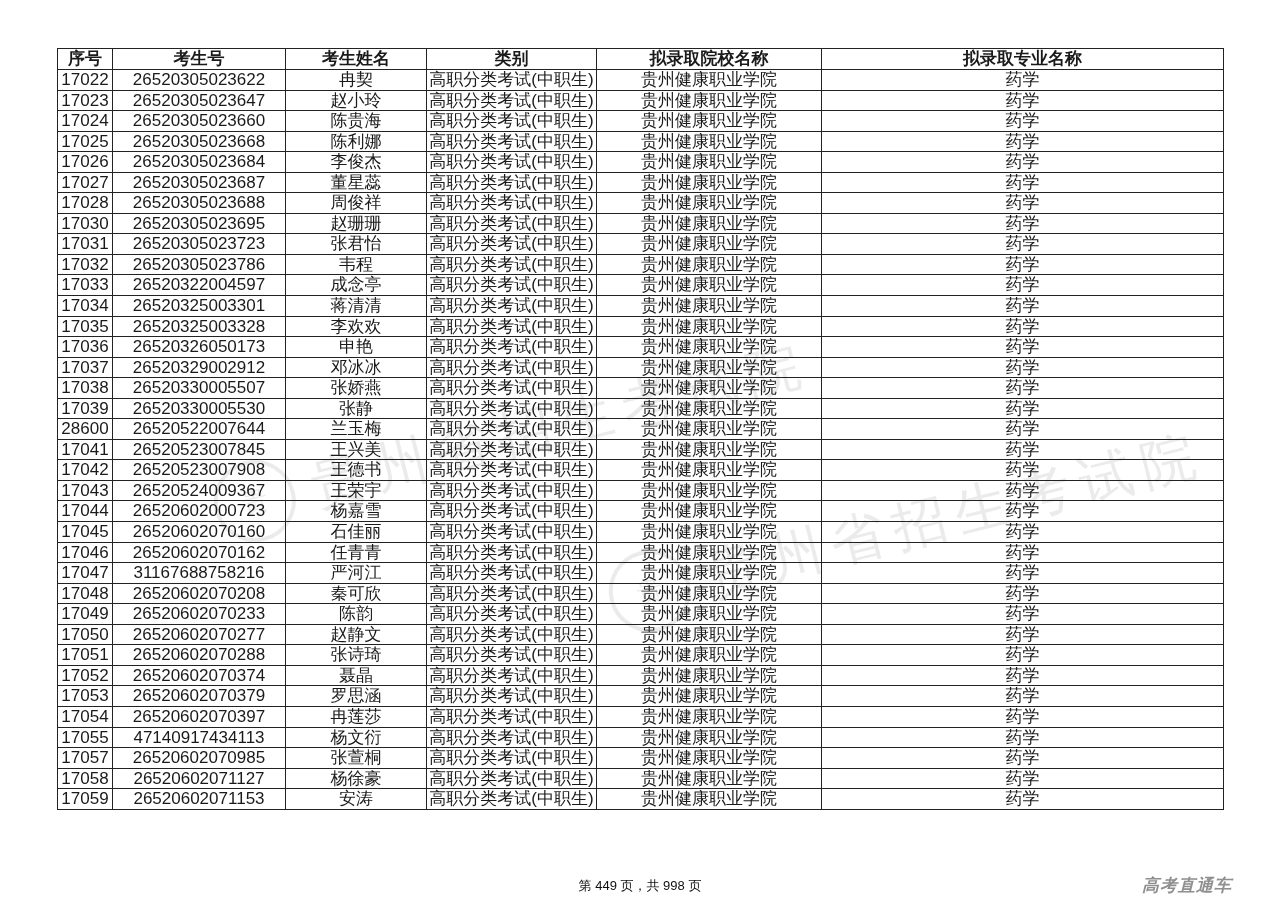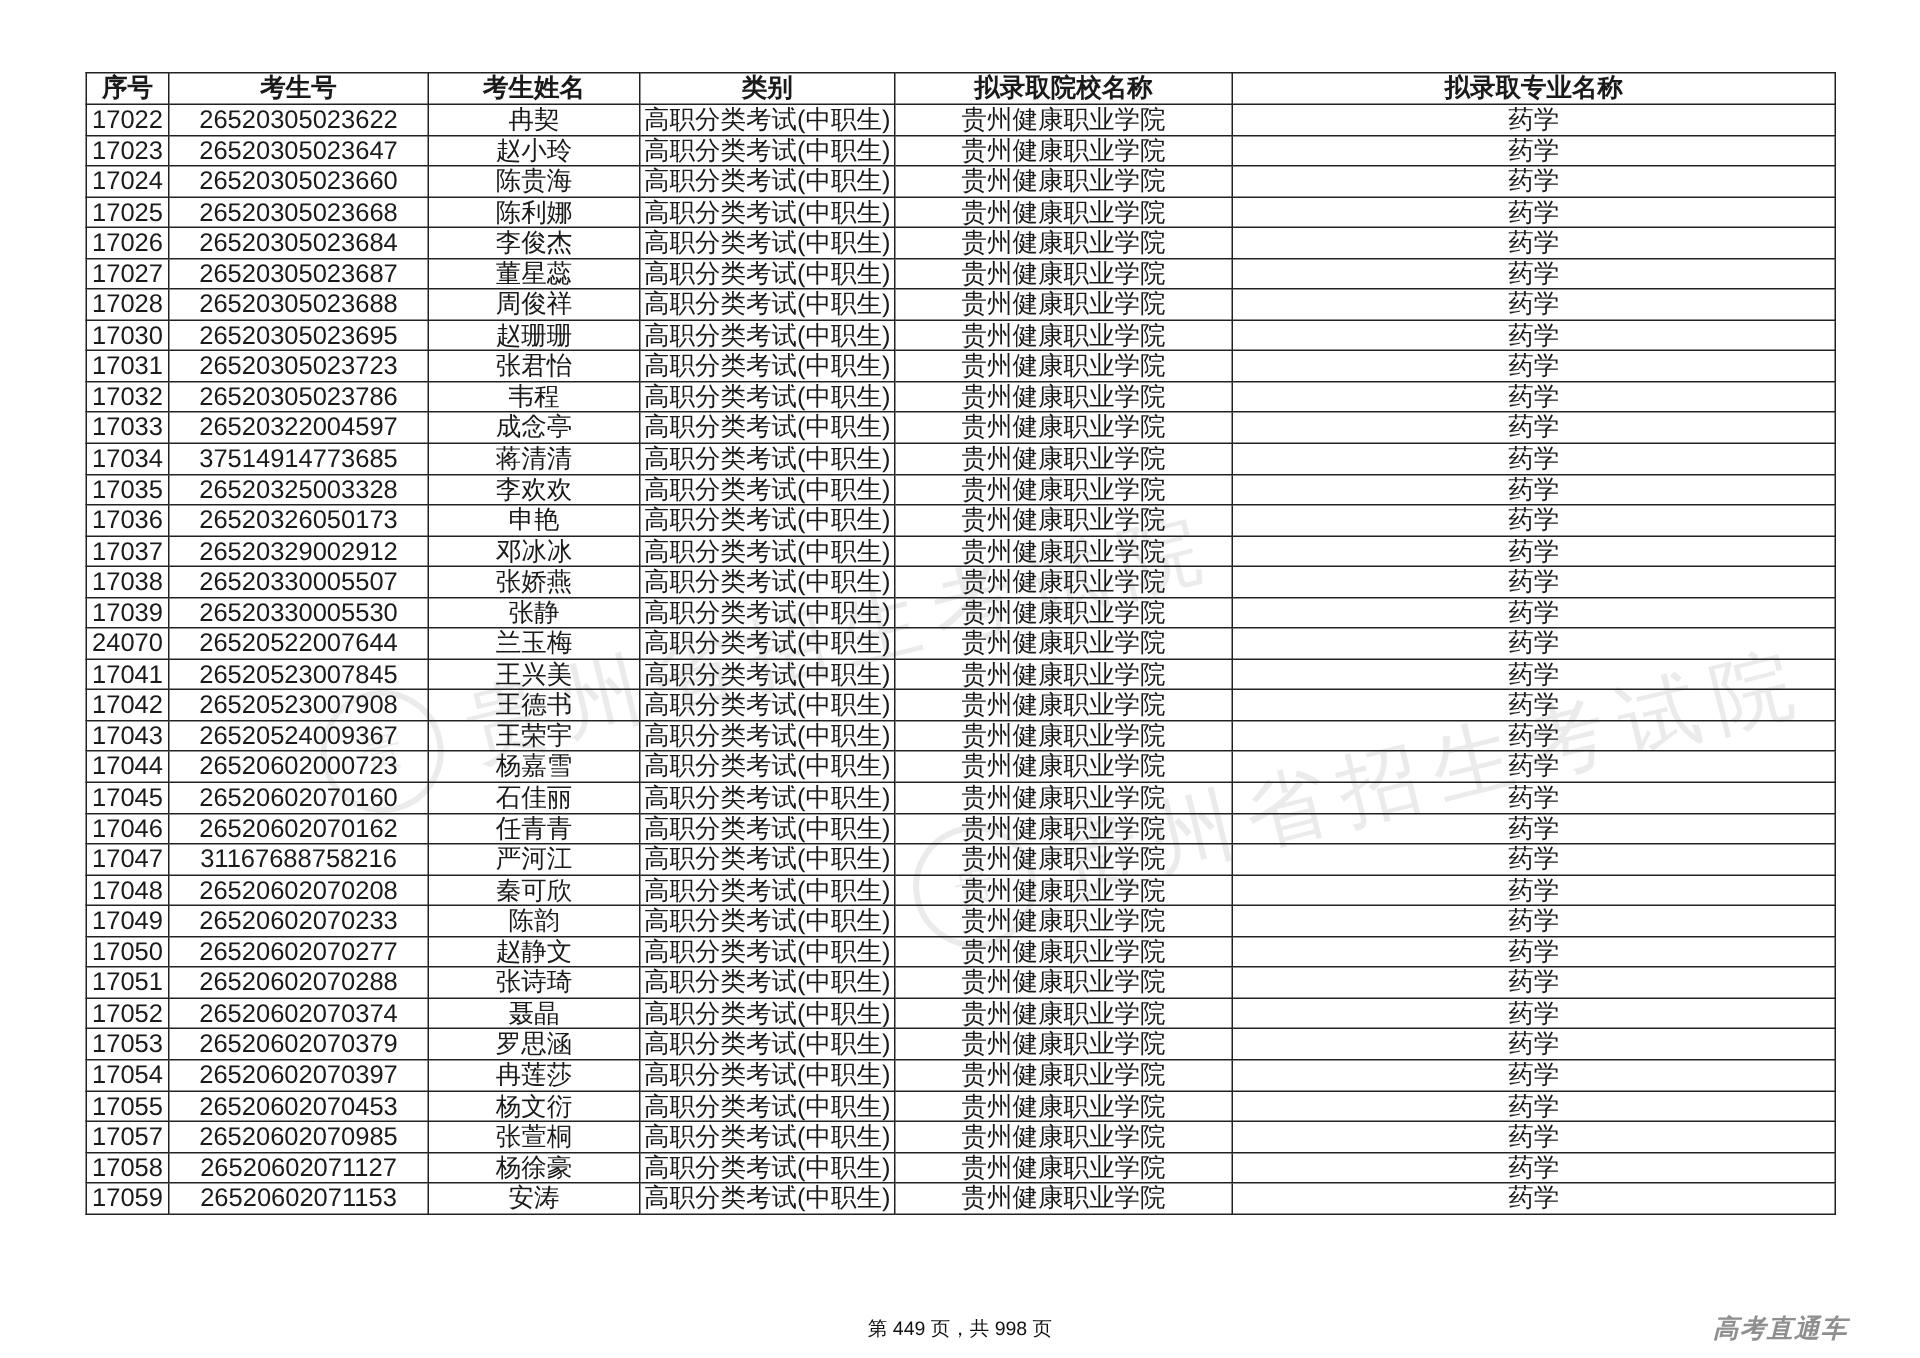--- a/index.html
+++ b/index.html
@@ -215,21 +215,21 @@
         <tr>
           <td>17033</td>
           <td>26520322004597</td>
           <td>成念亭</td>
           <td>高职分类考试(中职生)</td>
           <td>贵州健康职业学院</td>
           <td>药学</td>
         </tr>
         <tr>
           <td>17034</td>
-          <td>37514914773685</td>
+          <td>26520325003301</td>
           <td>蒋清清</td>
           <td>高职分类考试(中职生)</td>
           <td>贵州健康职业学院</td>
           <td>药学</td>
         </tr>
         <tr>
           <td>17035</td>
           <td>26520325003328</td>
           <td>李欢欢</td>
           <td>高职分类考试(中职生)</td>
@@ -262,21 +262,21 @@
         </tr>
         <tr>
           <td>17039</td>
           <td>26520330005530</td>
           <td>张静</td>
           <td>高职分类考试(中职生)</td>
           <td>贵州健康职业学院</td>
           <td>药学</td>
         </tr>
         <tr>
-          <td>24070</td>
+          <td>28600</td>
           <td>26520522007644</td>
           <td>兰玉梅</td>
           <td>高职分类考试(中职生)</td>
           <td>贵州健康职业学院</td>
           <td>药学</td>
         </tr>
         <tr>
           <td>17041</td>
           <td>26520523007845</td>
           <td>王兴美</td>
@@ -383,21 +383,21 @@
         <tr>
           <td>17054</td>
           <td>26520602070397</td>
           <td>冉莲莎</td>
           <td>高职分类考试(中职生)</td>
           <td>贵州健康职业学院</td>
           <td>药学</td>
         </tr>
         <tr>
           <td>17055</td>
-          <td>26520602070453</td>
+          <td>47140917434113</td>
           <td>杨文衍</td>
           <td>高职分类考试(中职生)</td>
           <td>贵州健康职业学院</td>
           <td>药学</td>
         </tr>
         <tr>
           <td>17057</td>
           <td>26520602070985</td>
           <td>张萱桐</td>
           <td>高职分类考试(中职生)</td>

